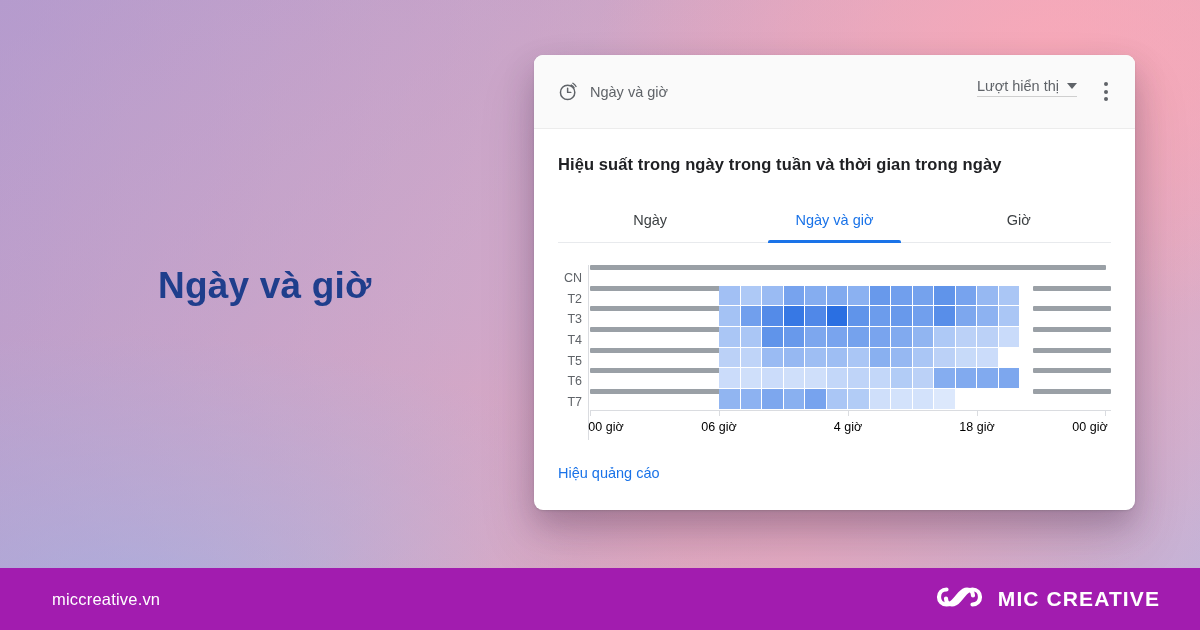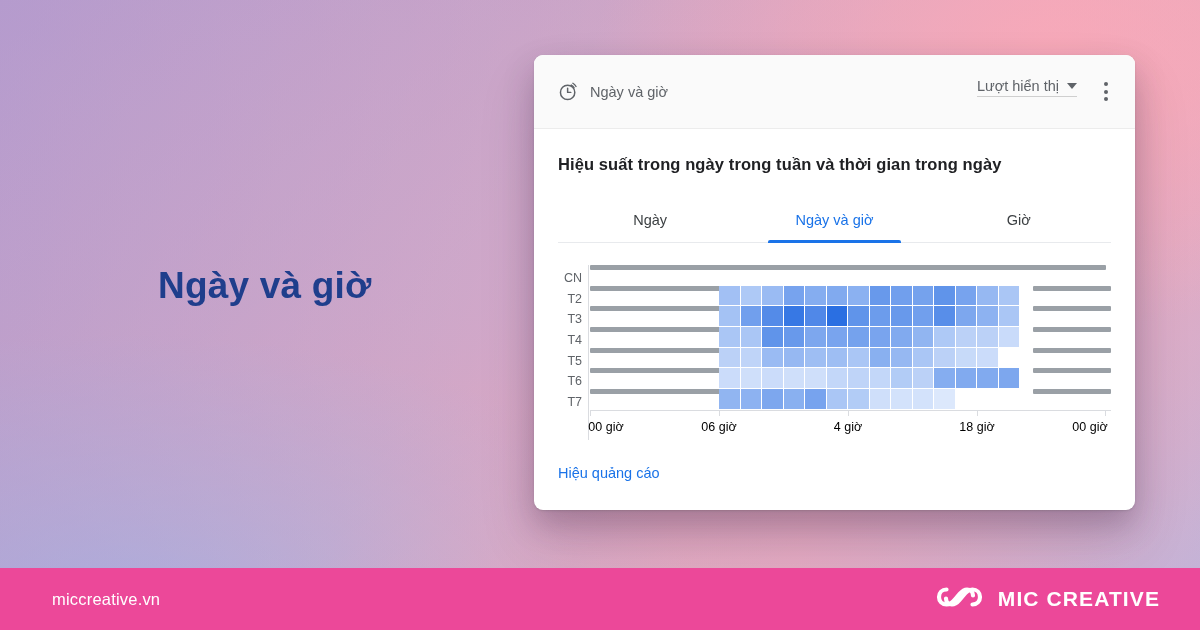--- a/index.html
+++ b/index.html
@@ -259,21 +259,21 @@
     color: #1a73e8;
     cursor: pointer;
     display: inline-block;
   }
 
   
   .brandbar {
     position: absolute;
     left: 0; right: 0; bottom: 0;
     height: 62px;
-    background: #ec4899;
+    background: #a21caf;
     display: flex;
     align-items: center;
     padding: 0 40px 0 52px;
   }
 
   .brand-site {
     color: #ffffff;
     font-size: 16.5px;
     letter-spacing: 0.2px;
   }

